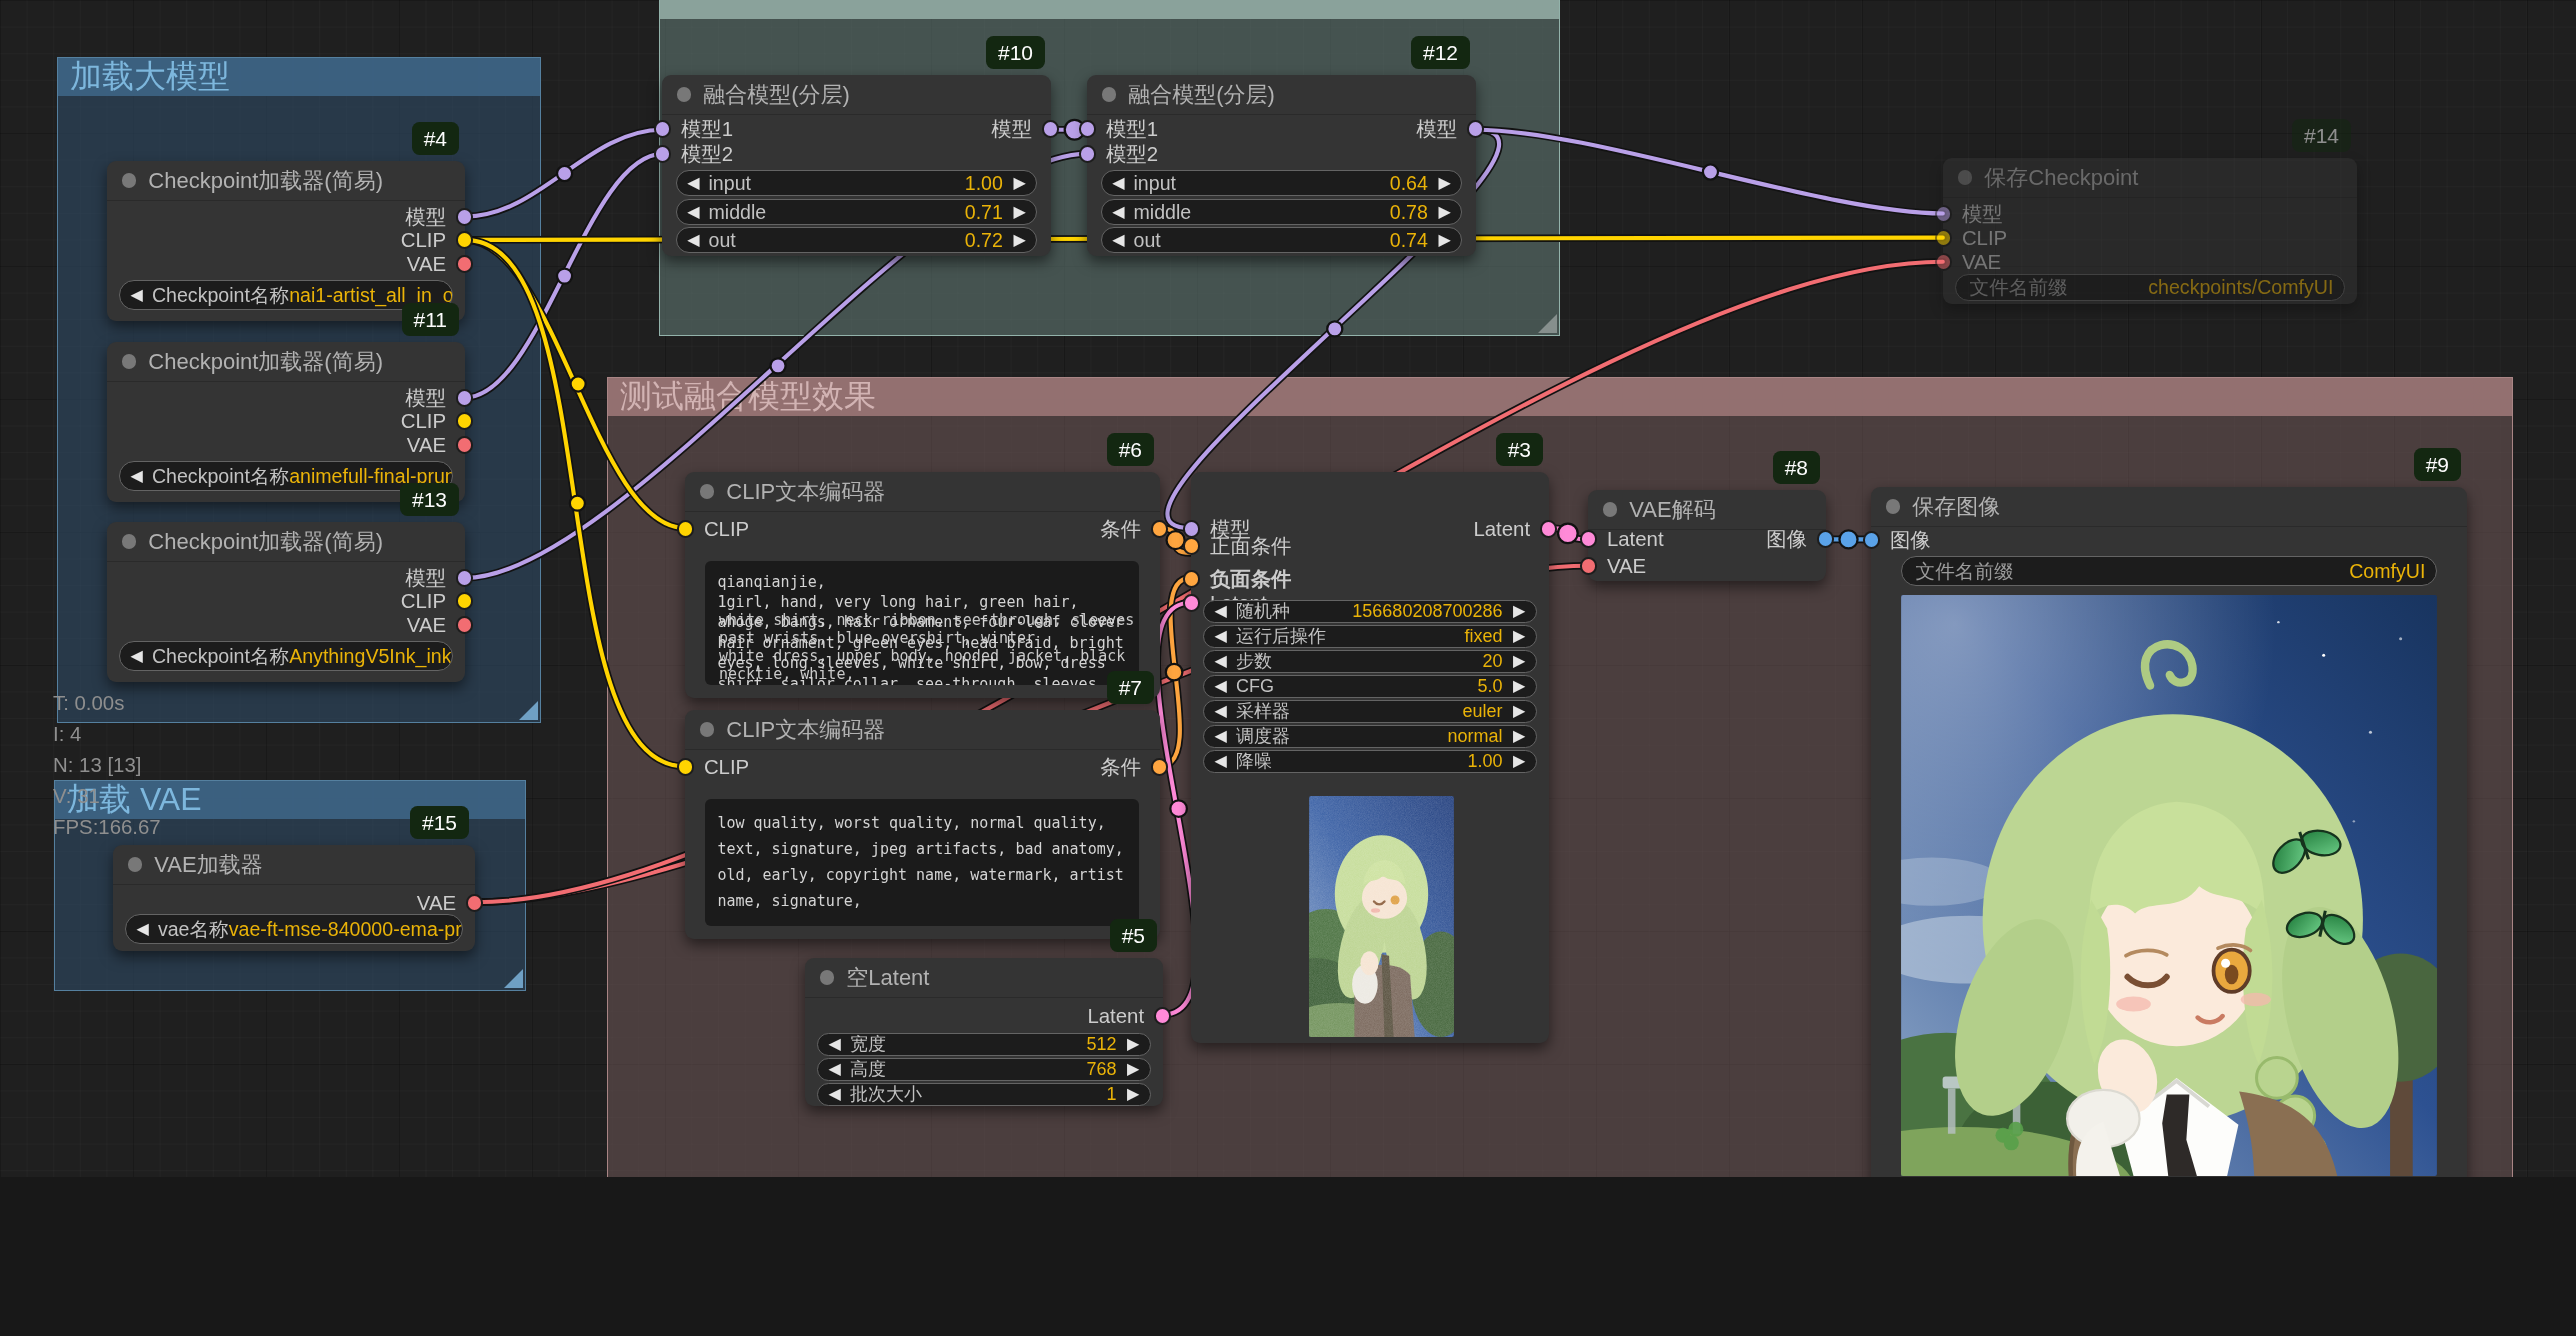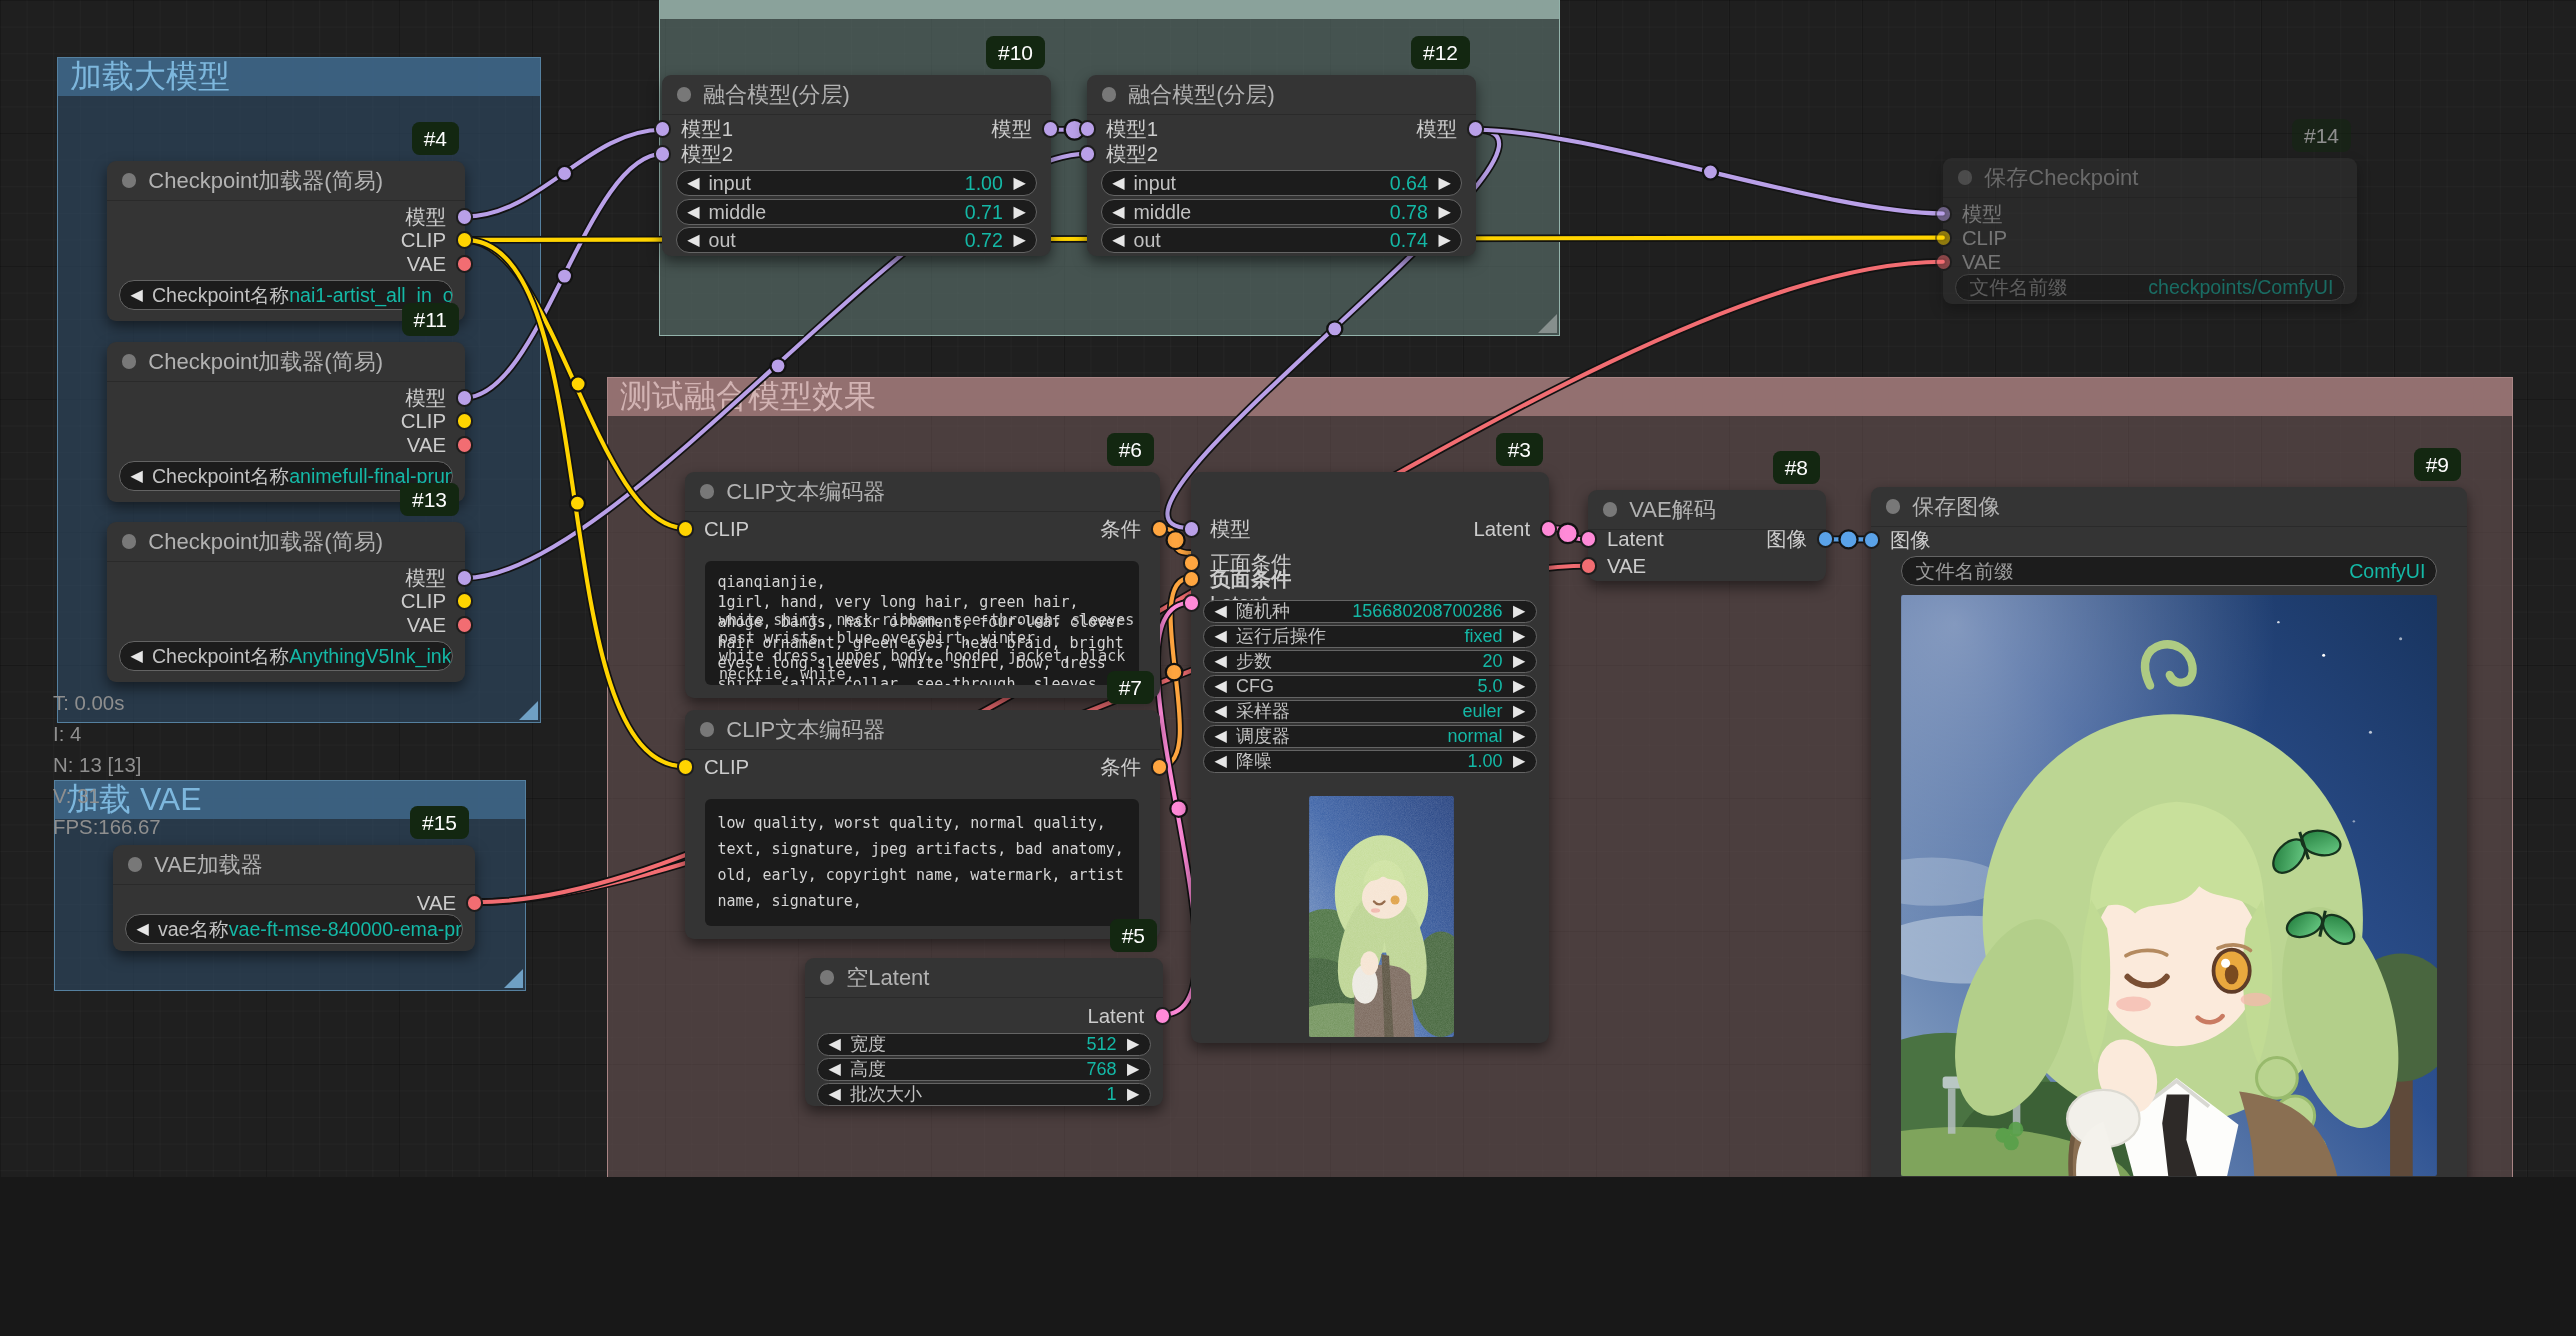--- a/index.html
+++ b/index.html
@@ -45,21 +45,21 @@
   .badge{position:absolute;top:-39px;right:6px;background:#132711;color:#fdfdfd;
     font-size:21px;padding:4.5px 12px;border-radius:7.5px;z-index:5;}
   .port{position:absolute;display:flex;align-items:center;gap:9.8px;height:26px;font-size:20.4px;color:#cccccc;white-space:nowrap;}
   .port.in{left:-8.3px;}
   .port.out{right:-8.3px;flex-direction:row-reverse;}
   .pdot{width:17.4px;height:17.4px;border-radius:50%;border:2.3px solid #1d1d1d;box-sizing:border-box;flex:0 0 auto;}
   .widget{position:absolute;height:30px;background:#1c1c1c;border:1.5px solid #646464;border-radius:16.6px;
     display:flex;align-items:center;padding:0 10.6px;font-size:19.6px;color:#c2c2c2;box-sizing:border-box;white-space:nowrap;overflow:hidden;}
   .warr{color:#e6e6e6;font-size:16px;line-height:1;}
   .wlabel{margin-left:9px;}
-  .wvalue{margin-left:auto;margin-right:10.6px;color:#14b8a6;}
+  .wvalue{margin-left:auto;margin-right:10.6px;color:#eab308;}
   .widget.plain .wvalue{margin-right:0;}
   .ta{position:absolute;background:#1b1b1b;border-radius:6px;color:#d4d4d4;
     font-family:"DejaVu Sans Mono",monospace;font-size:15px;line-height:20.4px;
     padding:10.6px 12px;overflow:hidden;box-sizing:border-box;}
   .ta .ovl{position:absolute;left:13.6px;top:50px;line-height:18px;opacity:.95;}
   .imgbox{position:absolute;overflow:hidden;border-radius:2.3px;background:#26344f;}
   .imgbox svg{display:block;}
   
   #stats{position:absolute;left:53px;top:688px;z-index:2;font-size:20.4px;color:#8f8f8f;line-height:31px;}
 </style>
@@ -425,21 +425,21 @@
         <span class="warr">▶</span>
     </div>
   </div>
 
   <div class="node" style="left:1191px;top:472px;width:358px;height:571px;">
     <div class="badge">#3</div>
     <div class="port in" style="top:44px;">
         <span class="pdot" style="background:#b9a0e8;"></span>
         <span>模型</span>
       </div>
-    <div class="port in" style="top:78px;">
+    <div class="port in" style="top:61px;">
         <span class="pdot" style="background:#ffa640;"></span>
         <span>正面条件</span>
       </div>
     <div class="port in" style="top:94px;font-weight:bold;">
         <span class="pdot" style="background:#ffa640;"></span>
         <span>负面条件</span>
       </div>
     <div class="port in" style="top:118px;">
         <span class="pdot" style="background:#ff8ad8;"></span>
         <span>Latent</span>

